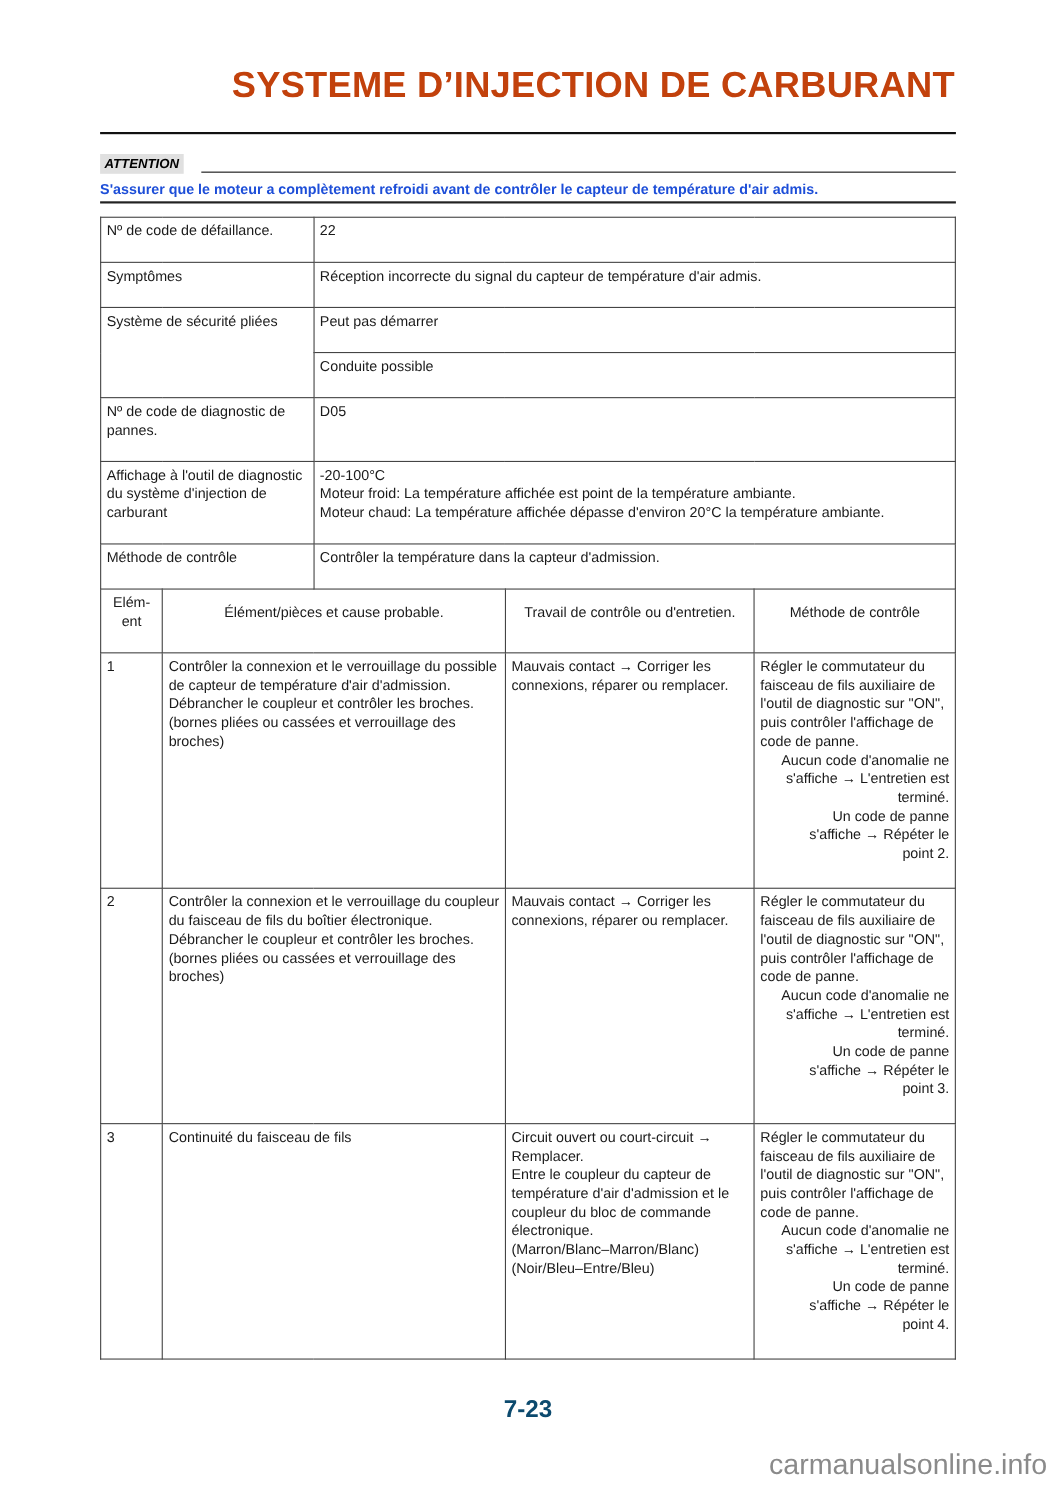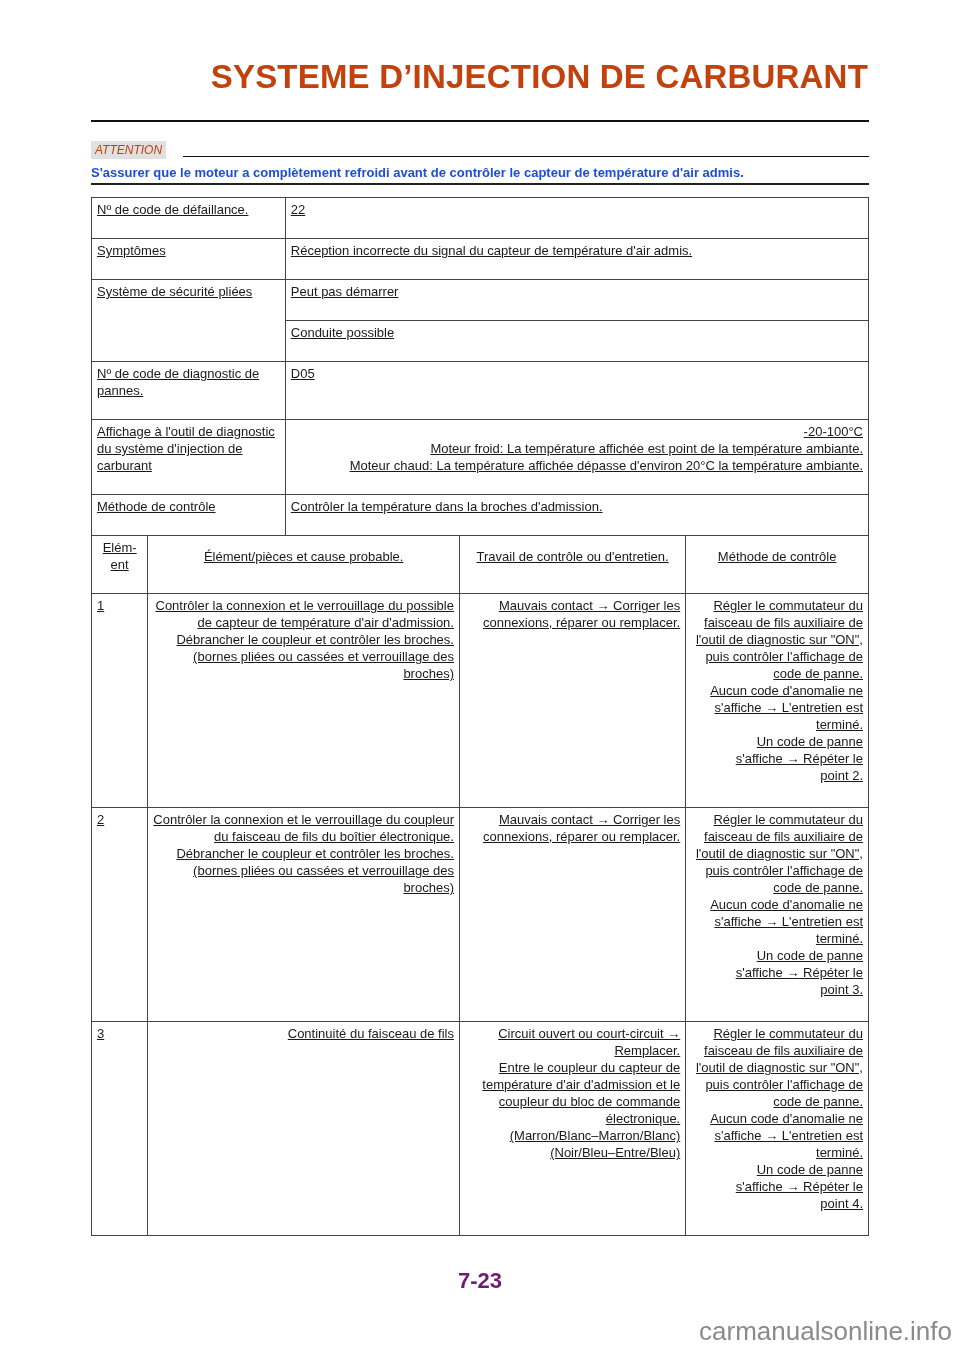--- a/index.html
+++ b/index.html
@@ -2,33 +2,33 @@
 <html><head>
 <meta charset="utf-8">
 <style>
   html, body { margin: 0; padding: 0; background: #ffffff; }
   body { width: 960px; height: 1358px; position: relative; overflow: hidden;
          font-family: "Liberation Sans", sans-serif; color: #1a1a1a; }
   .title { position: absolute; right: 92px; top: 58px; font-size: 33px; font-weight: bold;
            letter-spacing: 0.2px; color: #c2410c; }
   .title-rule { position: absolute; left: 91px; top: 120px; width: 778px; height: 2px; background: #111; }
   .attn-wrap { position: absolute; left: 91px; top: 140px; width: 778px; }
-  .attn-label { display: inline-block; background: #e0e0e0; font-style: italic; font-weight: normal;
-                font-size: 12px; padding: 2px 4px 2px 4px; color: #c2410c; }
+  .attn-label { display: inline-block; background: #e0e0e0; font-style: italic; font-weight: bold;
+                font-size: 12px; padding: 2px 4px 2px 4px; color: #000000; }
   .attn-line { position: absolute; left: 92px; right: 0; top: 16px; height: 1px; background: #111; }
   .attn-text { margin-top: 6px; font-weight: bold; font-size: 13px; color: #1d4ed8; }
   .attn-rule { position: absolute; left: 91px; top: 183px; width: 778px; height: 2px; background: #222; }
 
   table.info { position: absolute; left: 91px; top: 197px; width: 778px; border-collapse: collapse;
                font-size: 13px; }
-  table.info td { border: 1px solid #444; padding: 3px 5px 20px 5px; vertical-align: top; line-height: 17px; text-decoration: underline; }
+  table.info td { border: 1px solid #444; padding: 3px 5px 20px 5px; vertical-align: top; line-height: 17px; }
   table.info td.lbl { width: 184px; }
   table.info td.hcell { text-align: center; vertical-align: middle; }
   .ind { padding-left: 18px; display: block; text-align: right; }
-  .hang { display: block; padding-left: 0; text-align: right; }
+  .hang { display: block; padding-left: 0; }
 </style>
 </head>
 <body>
 
 <div class="title">SYSTEME D’INJECTION DE CARBURANT</div>
 <div class="title-rule"></div>
 
 <div class="attn-wrap">
   <span class="attn-label">ATTENTION</span>
   <div class="attn-line"></div>
@@ -67,21 +67,21 @@
   <tr>
     <td colspan="2">Affichage à l'outil de diagnostic du système d'injection de carburant</td>
     <td colspan="3">
       <span class="hang">-20-100°C</span>
       <span class="hang">Moteur froid: La température affichée est point de la température ambiante.</span>
       <span class="hang">Moteur chaud: La température affichée dépasse d'environ 20°C la température ambiante.</span>
     </td>
   </tr>
   <tr>
     <td colspan="2">Méthode de contrôle</td>
-    <td colspan="3">Contrôler la température dans la broches d'admission.</td>
+    <td colspan="3">Contrôler la température dans la capteur d'admission.</td>
   </tr>
   <tr>
     <td class="hcell">Elém-ent</td>
     <td colspan="2" class="hcell">Élément/pièces et cause probable.</td>
     <td class="hcell">Travail de contrôle ou d'entretien.</td>
     <td class="hcell">Méthode de contrôle</td>
   </tr>
   <tr>
     <td style="height:190px">1</td>
     <td colspan="2">
@@ -125,14 +125,14 @@
     </td>
     <td>
       <span class="hang">Régler le commutateur du faisceau de fils auxiliaire de l'outil de diagnostic sur "ON", puis contrôler l'affichage de code de panne.</span>
       <span class="ind">Aucun code d'anomalie ne s'affiche → L'entretien est terminé.</span>
       <span class="ind">Un code de panne s'affiche → Répéter le point 4.</span>
     </td>
   </tr>
 </tbody>
   </table>
 
-<div style="position:absolute; left:0; width:960px; top:1268px; text-align:center; font-size:22px; font-weight:bold; color:#701a75;">7-23</div>
+<div style="position:absolute; left:0; width:960px; top:1268px; text-align:center; font-size:22px; font-weight:bold; color:#0c4a6e;">7-23</div>
 <div style="position:absolute; right:8px; top:1316px; font-size:26px; color:#8a8a8a;">carmanualsonline.info</div>
 
 </body></html>

